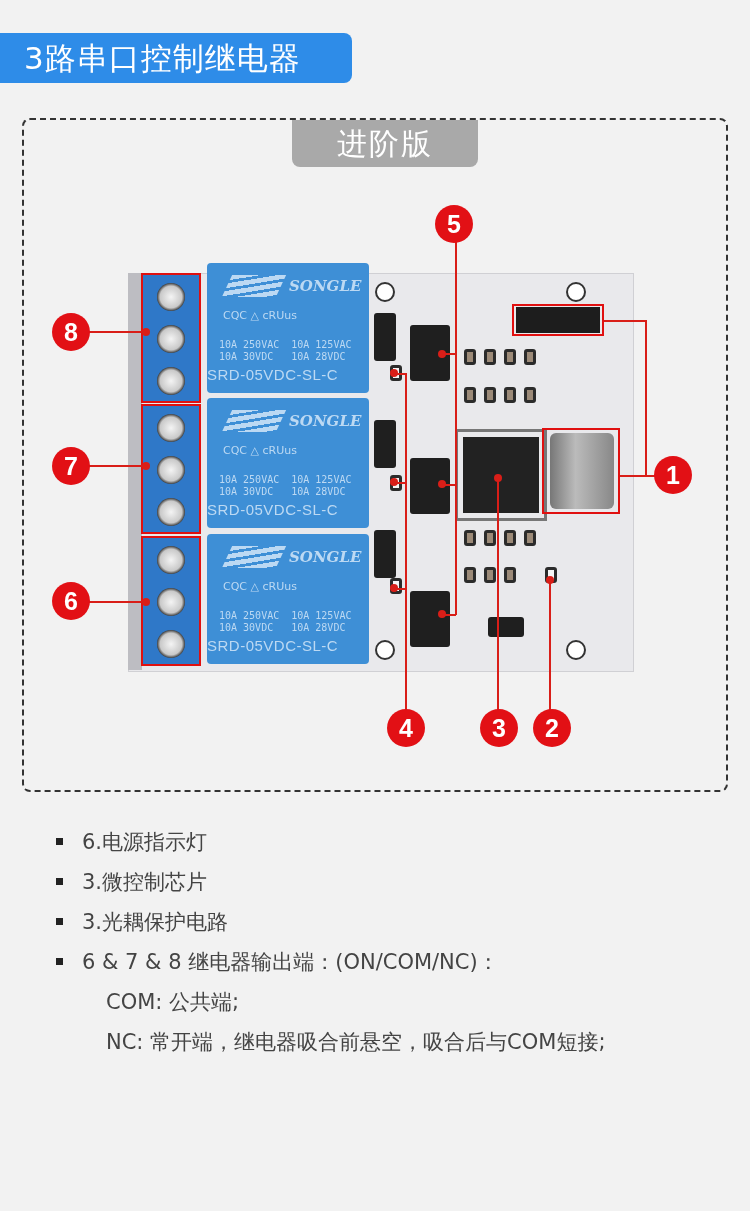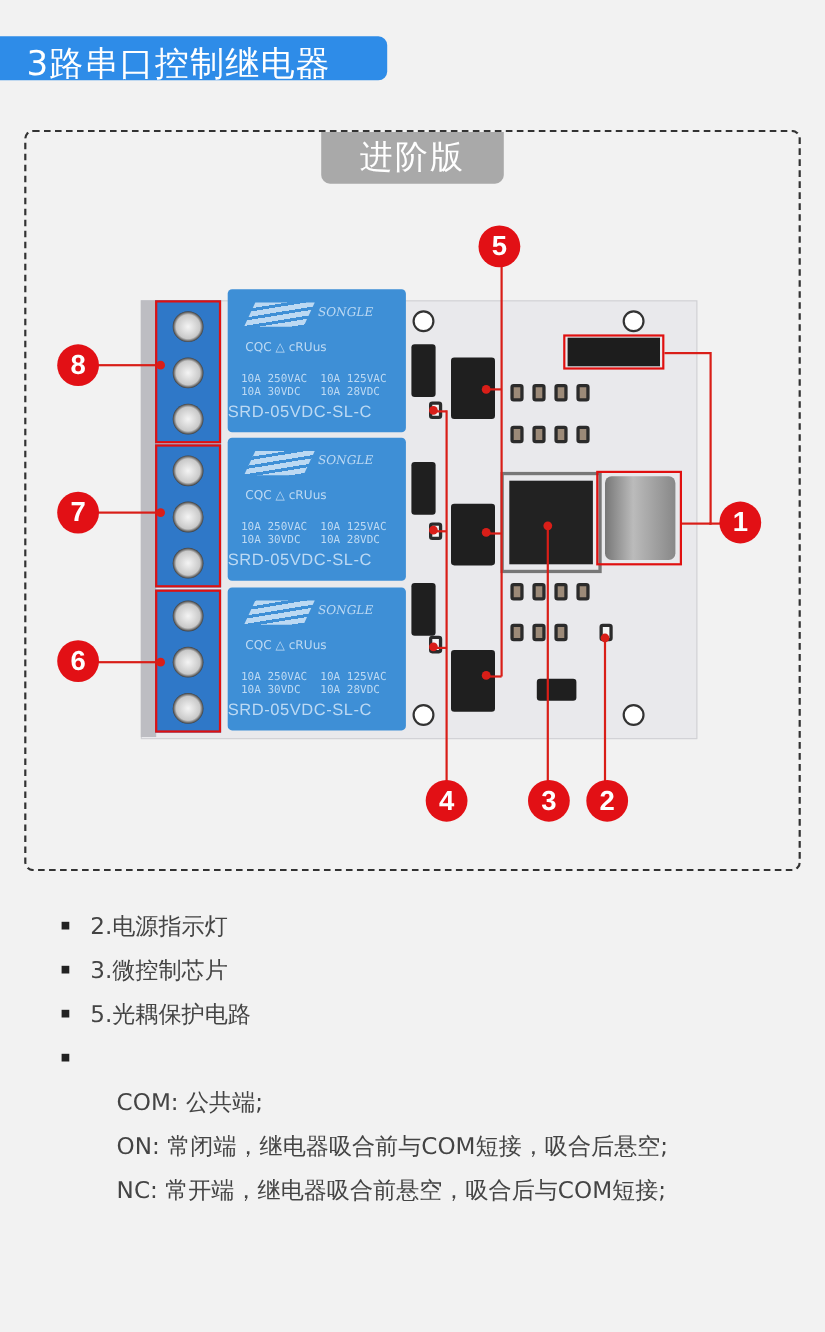--- a/index.html
+++ b/index.html
@@ -1,31 +1,31 @@
 <!DOCTYPE html>
 <html><head>
 <meta charset="utf-8">
 <style>
   html,body{margin:0;padding:0;}
   body{width:750px;height:1211px;background:#f2f2f2;position:relative;overflow:hidden;
        font-family:"DejaVu Sans","Liberation Sans",sans-serif;color:#333;}
-  .title-bar{position:absolute;left:0;top:33px;width:352px;height:40px;background:#2e8ce8;
+  .title-bar{position:absolute;left:0;top:33px;width:352px;height:50px;background:#2e8ce8;
        border-radius:0 8px 8px 0;color:#fff;font-size:31px;line-height:50px;padding-left:24px;box-sizing:border-box;letter-spacing:1px;}
   .frame{position:absolute;left:22px;top:118px;width:706px;height:674px;border:2px dashed #333;
        border-radius:8px;box-sizing:border-box;}
-  .version-tag{position:absolute;left:292px;top:120px;width:166px;height:47px;background:#a9a9a9;
+  .version-tag{position:absolute;left:292px;top:120px;width:186px;height:47px;background:#a9a9a9;
        border-radius:0 0 8px 8px;color:#fff;font-size:30px;line-height:47px;text-align:center;letter-spacing:2px;}
   
   .pcb{position:absolute;left:128px;top:273px;width:504px;height:397px;background:#e9e9ec;border:1px solid #d0d0d4;}
   .pcb-edge{position:absolute;left:128px;top:273px;width:14px;height:397px;background:#bdbdc2;}
   .terminal{position:absolute;left:141px;width:60px;height:130px;background:#2f78c8;border:2px solid #e01010;box-sizing:border-box;}
   .screw{position:absolute;left:14px;width:28px;height:28px;border-radius:50%;
         background:radial-gradient(circle,#f4f4f4 0%,#c9c9c9 55%,#444 70%,#1a1a1a 100%);}
   .relay{position:absolute;left:207px;width:162px;height:130px;background:#3e8fd6;border-radius:4px;color:#bcd9f3;}
-  .relay .brand{position:absolute;left:82px;top:14px;font-size:11px;font-style:italic;font-family:"DejaVu Serif",serif;font-weight:normal;}
+  .relay .brand{position:absolute;left:82px;top:14px;font-size:15px;font-style:italic;font-family:"DejaVu Serif",serif;font-weight:bold;}
   .relay .logo{position:absolute;left:20px;top:12px;width:54px;height:22px;
        background:repeating-linear-gradient(170deg,#bcd9f3 0 5px,transparent 5px 8px);transform:skewX(-25deg);}
   .relay .cert{position:absolute;left:16px;top:46px;font-size:11px;}
   .relay .specs{position:absolute;left:12px;top:76px;font-size:10px;line-height:12px;font-family:"DejaVu Sans Mono",monospace;white-space:pre;}
   .relay .model{position:absolute;left:0;top:103px;font-size:15px;font-family:"Liberation Sans",sans-serif;letter-spacing:0.5px;}
   .chip{position:absolute;background:#1f1f1f;border-radius:3px;}
   .smd{position:absolute;width:12px;height:16px;background:#9c8a78;border:3px solid #2b2b2b;border-radius:3px;box-sizing:border-box;}
   .hole{position:absolute;width:20px;height:20px;border-radius:50%;border:2px solid #333;background:#fff;box-sizing:border-box;}
   .mcu{position:absolute;left:463px;top:437px;width:76px;height:76px;background:#222;
        box-shadow:0 0 0 5px #e9e9ec,0 0 0 8px #777;}
@@ -173,20 +173,19 @@
 <div class="badge" style="left:654px;top:456px">1</div>
 <div class="badge" style="left:533px;top:709px">2</div>
 <div class="badge" style="left:480px;top:709px">3</div>
 <div class="badge" style="left:387px;top:709px">4</div>
 <div class="badge" style="left:435px;top:205px">5</div>
 <div class="badge" style="left:52px;top:582px">6</div>
 <div class="badge" style="left:52px;top:447px">7</div>
 <div class="badge" style="left:52px;top:313px">8</div>
 
 <div class="legend">
-  <div class="item"><span class="bullet"></span><span>2.电源指示灯</span></div>
+  <div class="item"><span class="bullet"></span><span>6.电源指示灯</span></div>
   <div class="item"><span class="bullet"></span><span>3.微控制芯片</span></div>
-  <div class="item"><span class="bullet"></span><span>5.光耦保护电路</span></div>
-  <div class="item"><span class="bullet"></span></div>
+  <div class="item"><span class="bullet"></span><span>3.光耦保护电路</span></div>
+  <div class="item"><span class="bullet"></span><span>6 &amp; 7 &amp; 8 继电器输出端：(ON/COM/NC)：</span></div>
   <div class="sub">COM: 公共端;</div>
-  <div class="sub">ON: 常闭端，继电器吸合前与COM短接，吸合后悬空;</div>
   <div class="sub">NC: 常开端，继电器吸合前悬空，吸合后与COM短接;</div>
 </div>
 
 </body></html>

